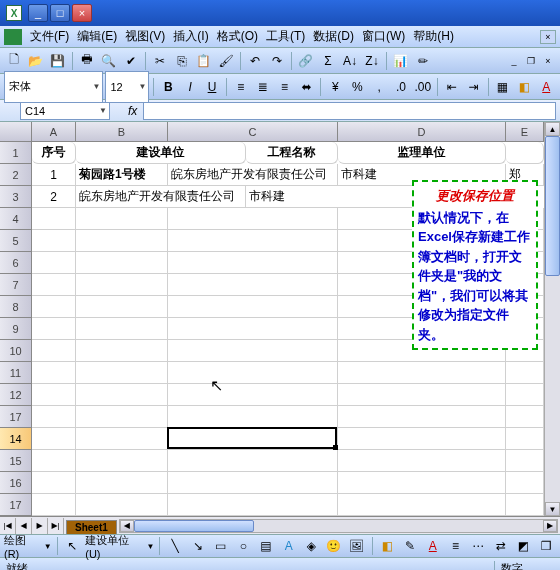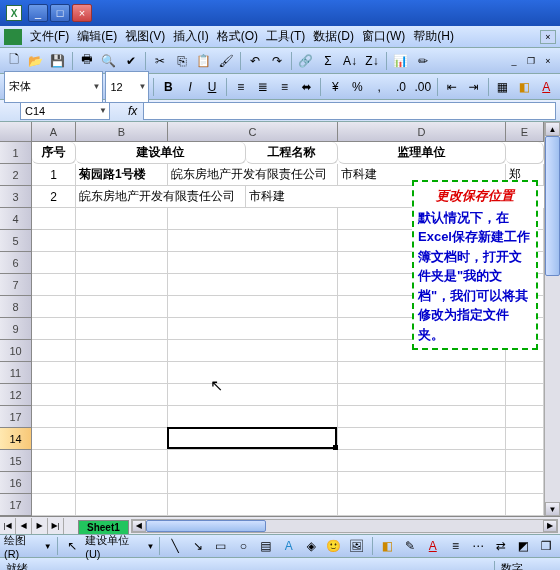--- a/index.html
+++ b/index.html
@@ -43,21 +43,21 @@
 .active-cell::after { content: ""; position: absolute; right: -3px; bottom: -3px; width: 5px; height: 5px; background: #000; }
 .tooltip-box { position: absolute; right: 22px; top: 180px; width: 126px; border: 2px dashed #0a0; background: #fff; padding: 4px; font-size: 13px; line-height: 1.5; z-index: 5; }
 .tooltip-title { color: #d00; font-weight: bold; font-style: italic; text-align: center; margin-bottom: 2px; }
 .tooltip-body { color: #00c; font-weight: bold; }
 .watermark { position: absolute; left: 50%; top: 340px; transform: translateX(-50%); font-size: 16px; font-weight: bold; color: rgba(200,140,100,0.55); font-style: italic; z-index: 4; pointer-events: none; }
 .watermark .dot { color: rgba(220,60,40,0.7); }
 .cursor-arrow { position: absolute; left: 210px; top: 254px; font-size: 16px; z-index: 6; pointer-events: none; }
 .sheettabs { height: 18px; background: #e8e8f0; border-top: 1px solid #888; display: flex; align-items: center; font-size: 10px; }
 .tabnav { display: flex; }
 .tabnav .nav { width: 16px; height: 16px; border-right: 1px solid #aaa; display: flex; align-items: center; justify-content: center; font-size: 8px; }
-.sheettab { background: #22c55e; border: 1px solid #888; border-bottom: none; padding: 1px 8px; margin-left: 14px; font-weight: bold; position: relative; top: 1px; }
+.sheettab { background: #a16207; border: 1px solid #888; border-bottom: none; padding: 1px 8px; margin-left: 2px; font-weight: bold; position: relative; top: 1px; }
 .hscroll { flex: 1; height: 14px; background: #e0e0e8; margin: 0 2px; border: 1px solid #aaa; display: flex; }
 .hscroll .arr { width: 14px; background: linear-gradient(#f0f0f8,#c8c8d8); border: 1px solid #aaa; display: flex; align-items: center; justify-content: center; font-size: 8px; }
 .hscroll .track { flex: 1; }
 .hscroll .thumb { width: 120px; height: 100%; background: linear-gradient(#d0e0ff,#a0c0f0); border: 1px solid #6a8ac8; border-radius: 2px; }
 .drawbar { background: linear-gradient(#d8e8ff,#b0c8f0); height: 24px; display: flex; align-items: center; padding: 2px 4px; border-top: 1px solid #8aa; border-bottom: 1px solid #8aa; gap: 3px; font-size: 11px; }
 .statusbar { background: linear-gradient(#d8e8ff,#b0c8f0); height: 20px; display: flex; align-items: center; padding: 0 6px; font-size: 11px; }
 .statusbar .ready { flex: 1; }
 .statusbar .mode { width: 60px; border-left: 1px solid #8ab; padding-left: 6px; }
 .vscroll { width: 16px; background: #e0e0e8; border-left: 1px solid #aaa; display: flex; flex-direction: column; }
 .vscroll .arr { height: 14px; background: linear-gradient(#f0f0f8,#c8c8d8); border: 1px solid #aaa; display: flex; align-items: center; justify-content: center; font-size: 8px; }

